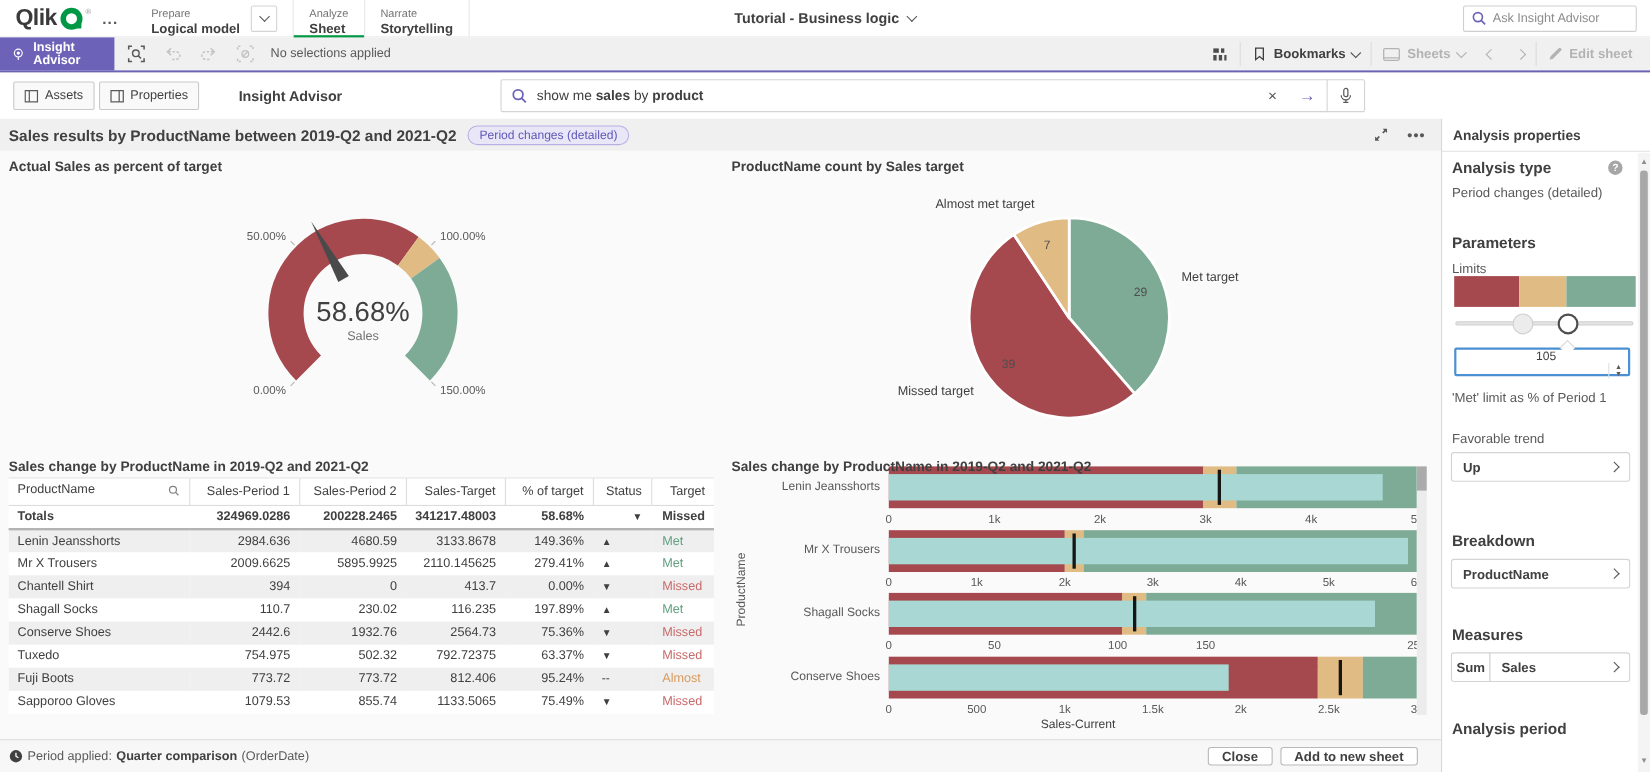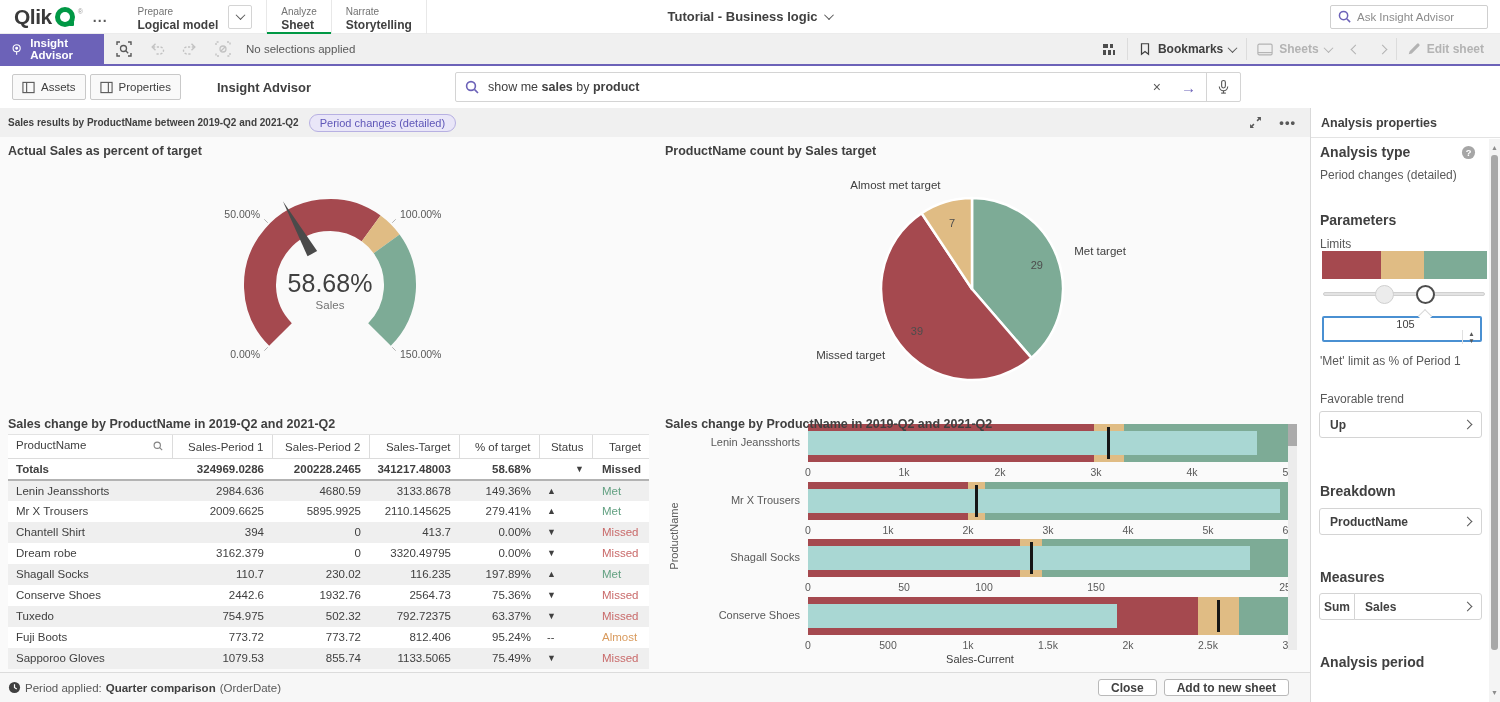--- a/index.html
+++ b/index.html
@@ -68,21 +68,21 @@
   .query-text .b { font-weight:700; }
   .qb-right { margin-left:auto; display:flex; align-items:center; height:100%; }
   .qb-x { font-size:14px; color:#595959; padding:0 10px; cursor:pointer; }
   .qb-arrow { font-size:15px; color:#6c62b8; padding:0 10px; cursor:pointer; font-weight:700; }
   .qb-div { width:1px; height:30px; background:#d4d4d4; }
   .qb-mic { padding:0 9px; cursor:pointer; display:flex; align-items:center; }
 
   
   .main { position:absolute; top:108px; left:0; width:1310px; height:564px; background:#fafafa; }
   .result-header { height:29px; background:#f0f0f0; display:flex; align-items:center; padding:0 14px 0 8px; gap:10px; }
-  .result-title { font-size:10px; font-weight:700; color:#404040; }
+  .result-title { font-size:14px; font-weight:700; color:#404040; }
   .badge { border:1px solid #b7b0e2; background:#e9e6f8; color:#5f57b8; border-radius:10px;
            padding:2px 10px; font-size:11px; }
   .rh-icons { margin-left:auto; display:flex; align-items:center; gap:16px; }
   .rh-ellipsis { color:#595959; font-weight:700; font-size:13px; letter-spacing:1px; cursor:pointer; }
 
   .quad { position:absolute; }
   .q-tl { top:29px; left:0; width:660px; height:273px; }
   .q-tr { top:29px; left:660px; width:650px; height:273px; }
   .q-bl { top:302px; left:0; width:660px; height:262px; }
   .q-br { top:302px; left:660px; width:650px; height:262px; }
@@ -436,29 +436,20 @@
               <td>2110.145625</td>
               <td>279.41%</td>
               <td class="status">▲</td>
               <td class="tg met">Met</td>
             </tr>
             <tr>
               <td class="name">Chantell Shirt</td>
               <td>394</td>
               <td>0</td>
               <td>413.7</td>
-              <td>0.00%</td>
-              <td class="status">▼</td>
-              <td class="tg missed">Missed</td>
-            </tr>
-            <tr>
-              <td class="name">Dream robe</td>
-              <td>3162.379</td>
-              <td>0</td>
-              <td>3320.49795</td>
               <td>0.00%</td>
               <td class="status">▼</td>
               <td class="tg missed">Missed</td>
             </tr>
             <tr>
               <td class="name">Shagall Socks</td>
               <td>110.7</td>
               <td>230.02</td>
               <td>116.235</td>
               <td>197.89%</td>
@@ -540,21 +531,21 @@
           <div class="b-label" style="top: 141px;">Shagall Socks</div>
           <div class="b-band" style="top: 129px;">
             <div class="b-zone" style="left: 0px; width: 211.968px; background: rgb(165, 73, 79);"></div>
             <div class="b-zone" style="left: 211.968px; width: 22.272px; background: rgb(224, 188, 132);"></div>
             <div class="b-zone" style="left: 234.24px; width: 245.76px; background: rgb(125, 171, 150);"></div>
             <div class="b-bar" style="width: 441.638px;"></div>
             <div class="b-marker" style="left: 221.671px;"></div>
           </div>
           <div class="b-tick" style="left: 148px; top: 171px;">0</div>
           <div class="b-tick" style="left: 244px; top: 171px;">50</div>
-          <div class="b-tick" style="left: 324px; top: 171px;">100</div>
+          <div class="b-tick" style="left: 356px; top: 171px;">100</div>
           <div class="b-tick" style="left: 436px; top: 171px;">150</div>
           <div class="b-tick" style="left: 532px; top: 187px;">200</div>
           <div class="b-tick" style="left: 628px; top: 171px;">250</div>
           <div class="b-label" style="top: 198.5px;">Conserve Shoes</div>
           <div class="b-band" style="top: 186.5px;">
             <div class="b-zone" style="left: 0px; width: 389.84px; background: rgb(165, 73, 79);"></div>
             <div class="b-zone" style="left: 389.84px; width: 41.04px; background: rgb(224, 188, 132);"></div>
             <div class="b-zone" style="left: 430.88px; width: 49.12px; background: rgb(125, 171, 150);"></div>
             <div class="b-bar" style="width: 309.242px;"></div>
             <div class="b-marker" style="left: 408.857px;"></div>

